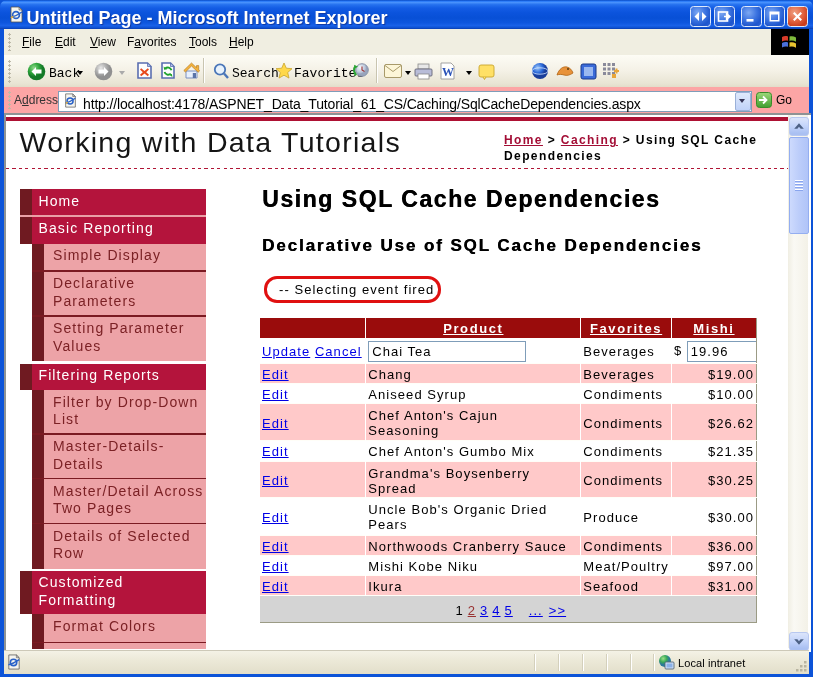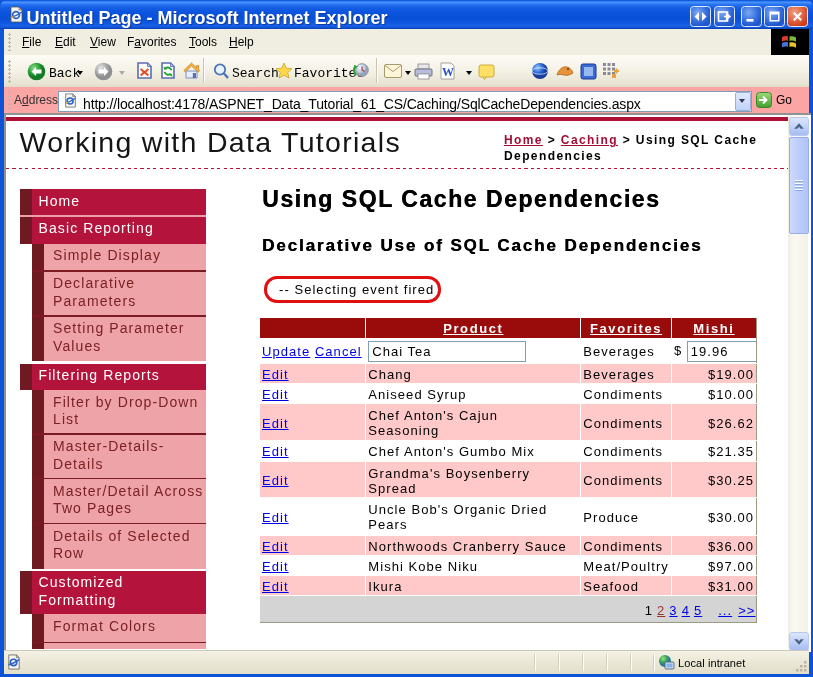--- a/index.html
+++ b/index.html
@@ -52,21 +52,21 @@
 #grid{left:254px;top:203px;width:497px;border-collapse:collapse;table-layout:fixed;font-size:13px;letter-spacing:1.05px;color:#000;border-right:1px solid #9b9b85;border-bottom:1px solid #9b9b85;}
 #grid td,#grid th{padding:2px 2px 0 2px;vertical-align:middle;overflow:hidden;}
 #grid .cb{border-left:1.5px solid #fff;}
 #grid tr.rb td{border-top:1px solid #fffef8;}
 #grid th{background:#9a0c0c;}
 #grid th a{color:#fff;font-weight:bold;letter-spacing:1.6px;}
 #grid a{color:#0000e6;}
 tr.pink td{background:#ffc9c9;}
 tr.white td{background:#fff;}
 .num{text-align:right;}
-#pager td{background:#d4d4d4;text-align:right;padding-right:0.5px;}
+#pager td{background:#d4d4d4;text-align:center;padding-right:0.5px;}
 #pager span,#pager a{margin-left:4px;}
 input.tb{border:1px solid #7f9db9;height:21px;font-family:"Liberation Sans",sans-serif;font-size:13px;letter-spacing:1px;padding:0 0 0 3px;margin:0;box-sizing:border-box;background:#fff;color:#000;}
 
 #sbar{left:788px;top:115px;width:20px;height:533px;background:linear-gradient(90deg,#f0eee3,#faf9f4 30%,#f3f1e7);}
 .sbtn{position:absolute;left:0.5px;width:18px;height:17.5px;border-radius:3px;border:1px solid #b8c8f0;
 background:linear-gradient(180deg,#dce5fb 0%,#c2d3fa 50%,#aac0f2 90%);}
 #sthumb{position:absolute;left:0.5px;top:21.5px;width:18px;height:95px;border-radius:2px;border:1px solid #94aef0;background:linear-gradient(90deg,#cddafd 0%,#bccdfa 50%,#b0c4f8 100%);}
 
 #status{left:4px;top:650px;width:805px;height:23px;background:linear-gradient(180deg,#f4f2e6,#ece9d8 40%,#e2deca);border-top:1px solid #cdc9b8;}
 .ssep{position:absolute;top:3px;height:17px;width:1px;background:#d4d0bc;border-right:1px solid #fff;}

